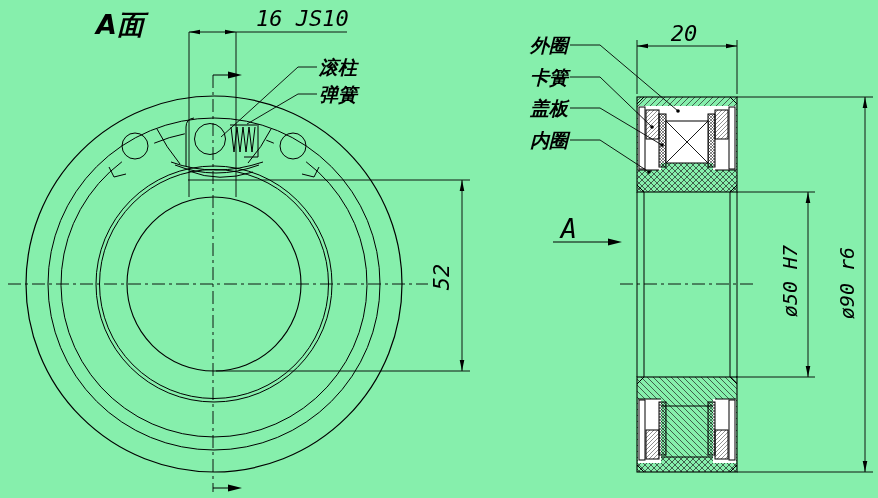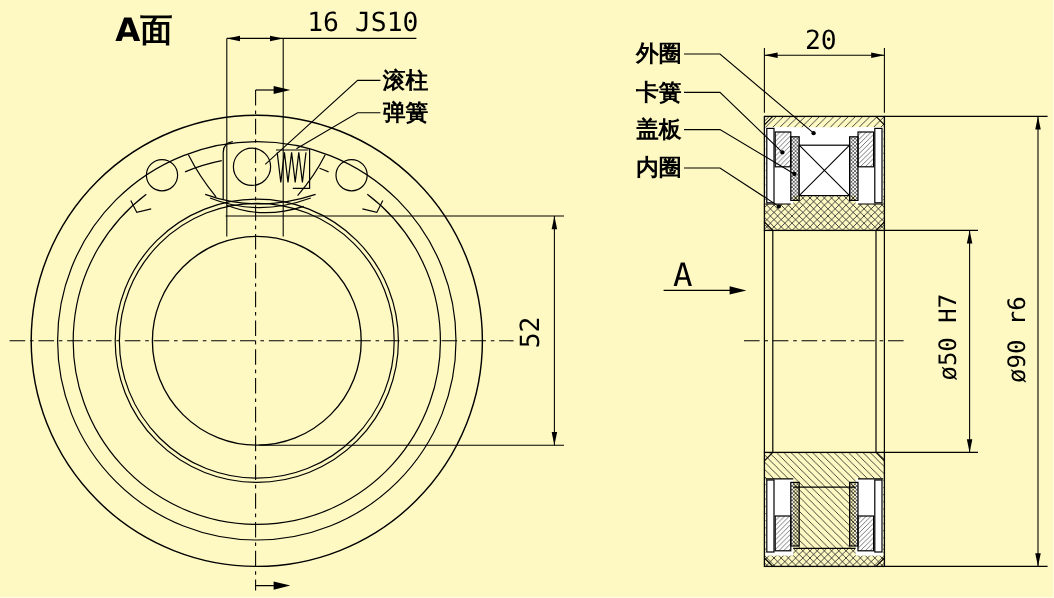--- a/index.html
+++ b/index.html
@@ -1,17 +1,17 @@
 <!DOCTYPE html>
 <html><head>
 <meta charset="utf-8">
 <style>
   html,body{margin:0;padding:0;background:#ffffff;}
-  .page{position:relative;width:878px;height:498px;background:#fef9c3;overflow:hidden;
-        font-family:"DejaVu Sans","Liberation Sans",sans-serif;}
+  .page{position:relative;width:878px;height:498px;background:#86efac;overflow:hidden;
+        font-family:"DejaVu Sans","Liberation Sans",sans-serif;font-style:italic;}
   svg text{fill:#000;}
   .cjk{font-family:"DejaVu Sans","Liberation Sans",sans-serif;font-weight:bold;}
   .dim{font-family:"DejaVu Sans Mono","Liberation Mono",monospace;}
 </style>
 </head>
 <body>
 
 <div class="page">
 <svg width="878" height="498" viewBox="0 0 878 498">
   <defs>

